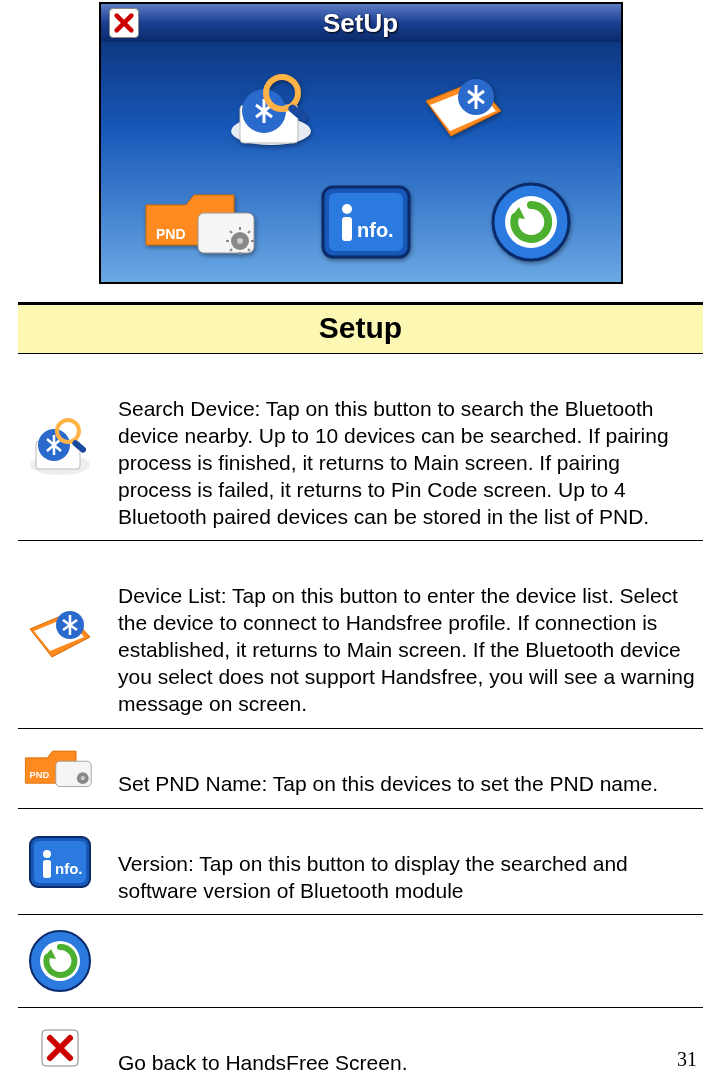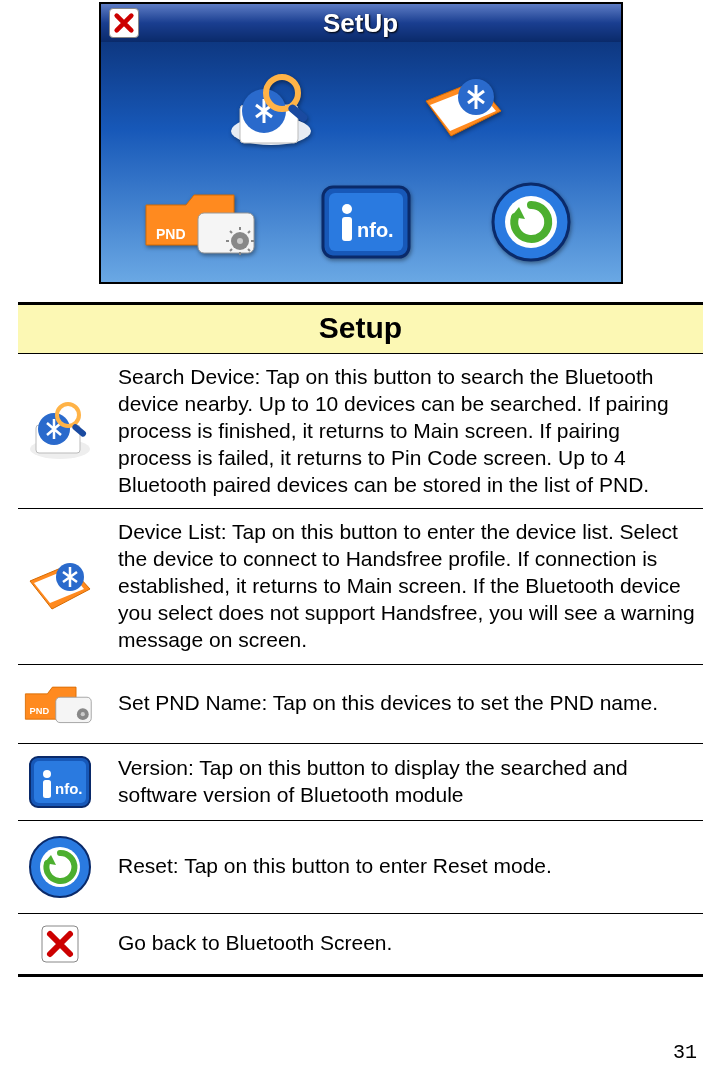--- a/index.html
+++ b/index.html
@@ -86,27 +86,28 @@
     flex: 0 0 76px;
     display: flex;
     align-items: center;
     justify-content: center;
   }
   .row .desc {
     flex: 1;
     font-size: 21px;
     line-height: 1.28;
     font-family: Verdana, sans-serif;
+    margin-top: 32px;
   }
   .page-num {
     position: absolute;
     right: 24px;
-    bottom: 23px;
+    bottom: 16px;
     font-size: 20px;
-    font-family: Liberation Mono, monospace;
+    font-family: Liberation Serif, serif;
   }
 
   
   .svgbox { filter: drop-shadow(1px 2px 2px rgba(0,0,0,.4)); }
 </style>
 </head>
 <body>
 
 <div class="page">
   <div class="screenshot-wrap">
@@ -232,28 +233,27 @@
 
   <div class="row">
     <div class="thumb">
       <svg width="72" height="72" viewBox="0 0 72 72">
         <circle cx="36" cy="36" r="30" fill="#2a7ae0" stroke="#0a2a6a" stroke-width="2"></circle>
         <circle cx="36" cy="36" r="20" fill="#fff"></circle>
         <path d="M36 22 a14 14 0 1 1 -13 10" fill="none" stroke="#4caf2f" stroke-width="6" stroke-linecap="round"></path>
         <path d="M20 32 l7 -8 l5 10 z" fill="#4caf2f"></path>
       </svg>
     </div>
-    <div class="desc">Reset: Tap on this button to enter Reset mode.</div>
   </div>
 
   <div class="row">
     <div class="thumb">
       <svg width="40" height="40" viewBox="0 0 40 40">
         <rect x="2" y="2" width="36" height="36" rx="4" fill="#fff" stroke="#888"></rect>
         <path d="M10 10 L30 30 M30 10 L10 30" stroke="#c00" stroke-width="6" stroke-linecap="round"></path>
       </svg>
     </div>
-    <div class="desc">Go back to Bluetooth Screen.</div>
+    <div class="desc">Go back to HandsFree Screen.</div>
   </div>
 
 </div>
 
 <div class="page-num">31</div>
 
 </body></html>

